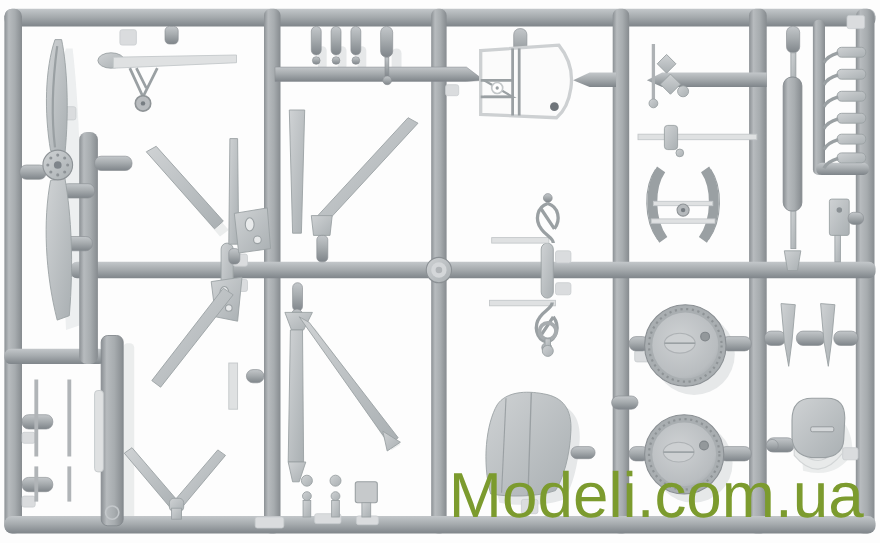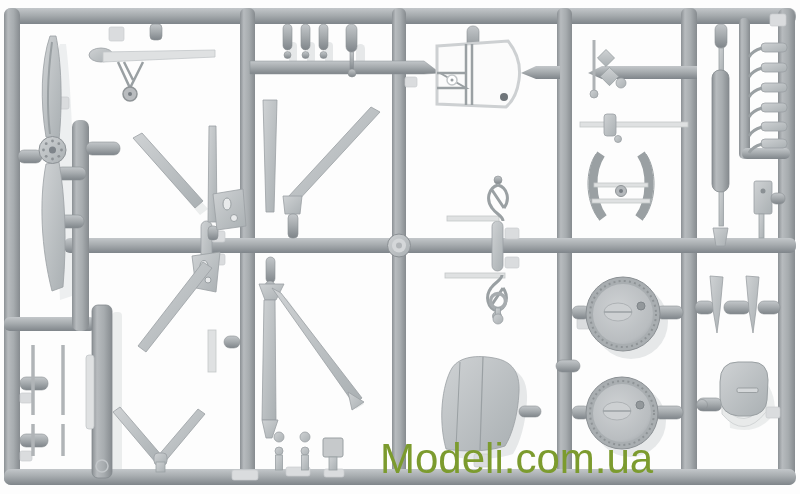--- a/index.html
+++ b/index.html
@@ -7,22 +7,22 @@
          font-family:"Liberation Sans",sans-serif;}
   svg{position:absolute;left:0;top:0;}
   .rv{fill:url(#gradV);}
   .rh{fill:url(#gradH);}
   .stub{fill:url(#gradH);stroke:#8b9094;stroke-width:.6;}
   .pt{fill:url(#gradPart);stroke:var(--part-dark,#9aa0a3);stroke-width:.8;}
   .pale{fill:var(--part-light,#dfe1e2);stroke:#c3c7c9;stroke-width:.8;}
   .pad{fill:var(--pad,#dadcde);stroke:#c9cccf;stroke-width:.7;}
   .sh{fill:var(--shadow,#e6e8e9);}
   .ln{stroke:var(--part-dark,#9aa0a3);fill:none;}
-  .watermark{position:absolute;left:380px;top:422px;font-size:42px;line-height:1;
-             color:var(--watermark-color,#7C9B2E);white-space:nowrap;margin-top:16px;}
+  .watermark{position:absolute;left:408px;top:422px;font-size:58px;line-height:1;
+             color:var(--watermark-color,#7C9B2E);white-space:nowrap;}
 </style>
 </head>
 <body>
 
 <div class="stage">
 <svg width="800" height="494" viewBox="0 0 800 494">
   <defs>
     <linearGradient id="gradV" x1="0" y1="0" x2="1" y2="0">
       <stop offset="0" stop-color="#8b9094"></stop>
           <stop offset="0.25" stop-color="#b7bbbe"></stop>

